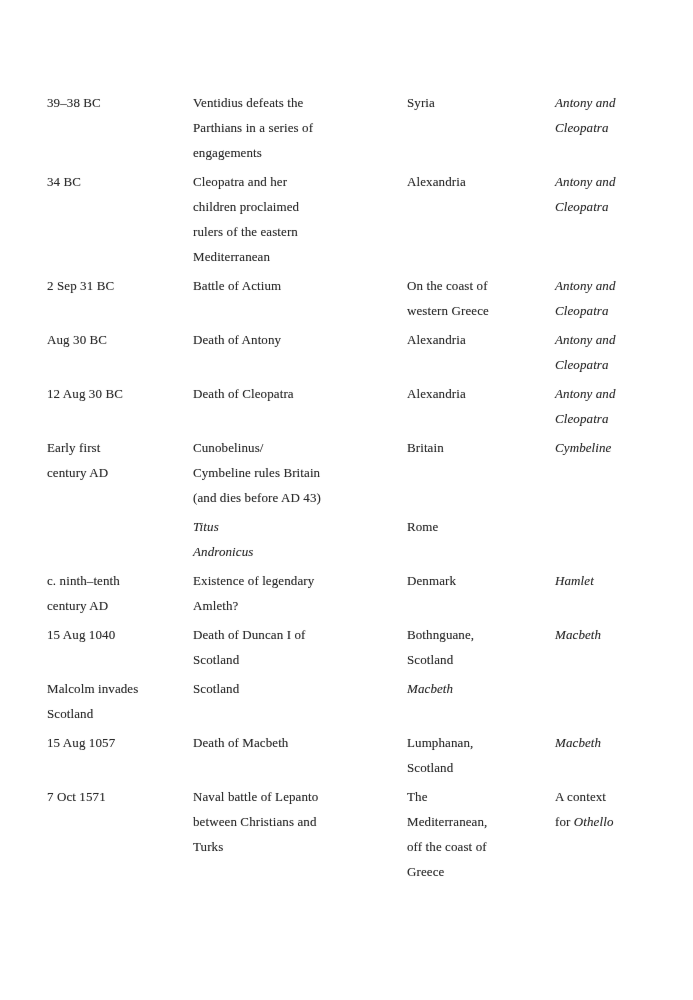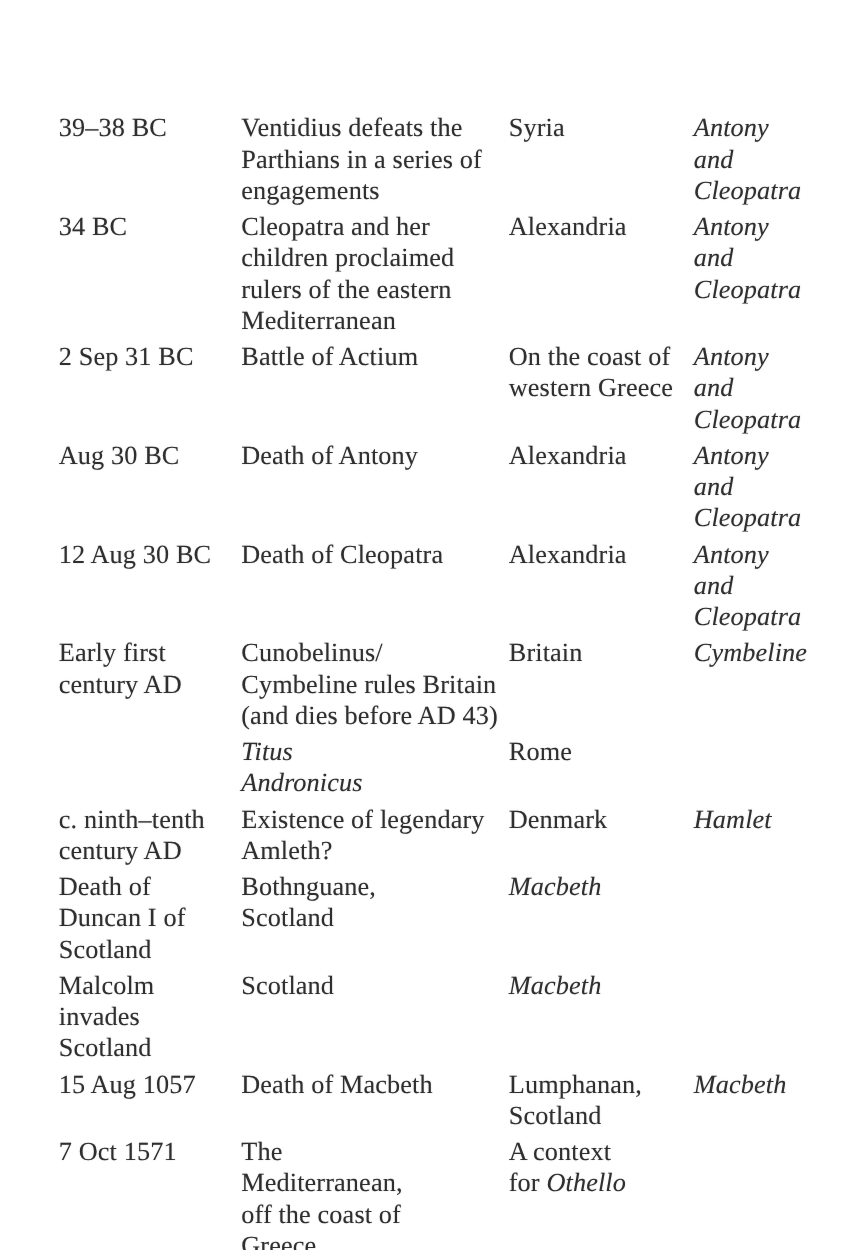--- a/index.html
+++ b/index.html
@@ -24,21 +24,21 @@
     flex-direction: column;
     row-gap: 4px;
   }
   .row {
     display: grid;
     grid-template-columns: 146px 214px 148px 98px;
     align-items: start;
   }
   .cell {
     white-space: pre-line;
-    font-size: 21px;
+    font-size: 13px;
     line-height: 25px;
     color: #2f2f2f;
     text-shadow: 0 0 1px rgba(47,47,47,0.35);
     letter-spacing: 0.1px;
     padding-right: 6px;
   }
   .play-cell .play-title {
     font-style: italic;
   }
   .play-cell .play-prefix {
@@ -117,20 +117,21 @@
     <div class="row">
       <div class="cell">c. ninth–tenth
 century AD</div>
       <div class="cell">Existence of legendary
 Amleth?</div>
       <div class="cell">Denmark</div>
       <div class="cell play-cell"><span class="play-prefix"></span><span class="play-title">Hamlet</span></div>
     </div>
 
     <div class="row">
+      <div class="cell">15 Aug 1040</div>
       <div class="cell">Death of Duncan I of
 Scotland</div>
       <div class="cell">Bothnguane,
 Scotland</div>
       <div class="cell play-cell"><span class="play-prefix"></span><span class="play-title">Macbeth</span></div>
     </div>
 
     <div class="row">
       <div class="cell">Malcolm invades
 Scotland</div>
@@ -141,20 +142,23 @@
     <div class="row">
       <div class="cell">15 Aug 1057</div>
       <div class="cell">Death of Macbeth</div>
       <div class="cell">Lumphanan,
 Scotland</div>
       <div class="cell play-cell"><span class="play-prefix"></span><span class="play-title">Macbeth</span></div>
     </div>
 
     <div class="row">
       <div class="cell">7 Oct 1571</div>
+      <div class="cell">Naval battle of Lepanto
+between Christians and
+Turks</div>
       <div class="cell">The
 Mediterranean,
 off the coast of
 Greece</div>
       <div class="cell play-cell"><span class="play-prefix">A context
 for </span><span class="play-title">Othello</span></div>
     </div>
 
   </div>
 </div>

